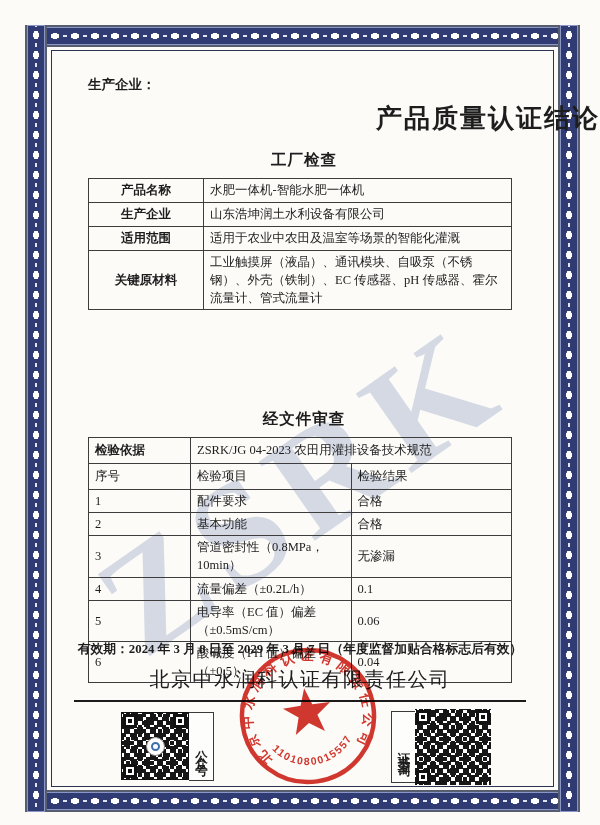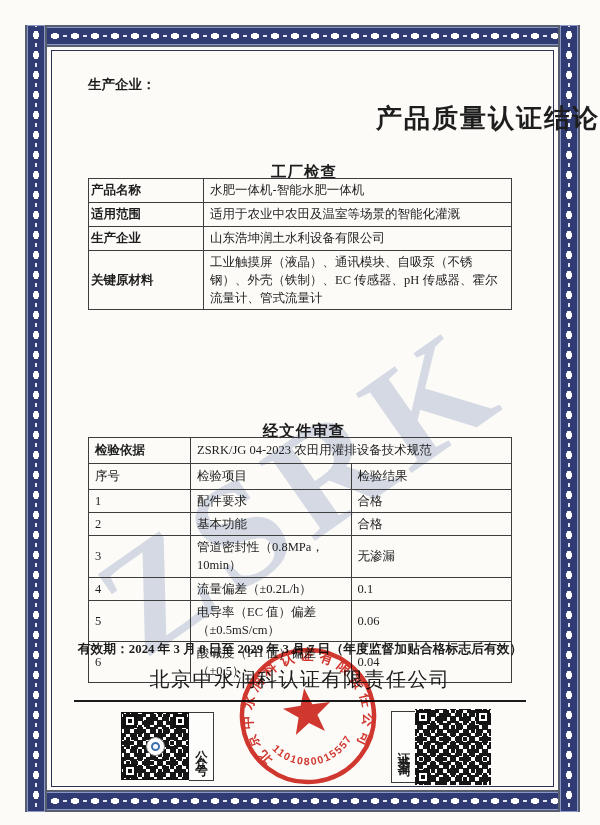--- a/index.html
+++ b/index.html
@@ -33,30 +33,30 @@
   .band-left{top:25px;bottom:13px;left:25px;}
   .band-right{top:25px;bottom:13px;right:20px;}
   .frame-inner{position:absolute;top:50px;left:51px;right:46px;bottom:38px;
     border:1.5px solid #2b3352;z-index:1;}
   
   .attachment{position:absolute;left:88px;top:76px;font-size:13.5px;font-weight:bold;z-index:3;}
   .title{position:absolute;left:0;right:0;top:101px;text-align:right;
     font-family:"Liberation Sans","DejaVu Sans",sans-serif;
     font-size:26px;font-weight:bold;letter-spacing:2px;z-index:3;}
   .sec-title{position:absolute;left:8px;right:0;text-align:center;font-size:15.5px;
-    font-weight:600;letter-spacing:1px;z-index:3;margin-top:12px;}
+    font-weight:600;letter-spacing:1px;z-index:3;}
   .sec-factory{top:150px;}
   .sec-sampling{top:409px;}
   
   table{border-collapse:collapse;table-layout:fixed;position:absolute;left:88px;
     width:424px;z-index:3;background:transparent;}
   td{border:1px solid #3d3d3d;font-size:12.5px;line-height:1.45;padding:2px 6px;
     vertical-align:middle;}
   .t-factory{top:178px;}
-  .t-factory td.lbl{width:110px;text-align:left;font-weight:600;padding:2px 2px;}
+  .t-factory td.lbl{width:110px;text-align:center;font-weight:600;padding:2px 2px;}
   .t-factory tr.r-s{height:24px;}
   .t-factory tr.r-m{height:47px;}
   .t-factory tr.r-m2{height:43px;}
   .t-sampling{top:437px;}
   .t-sampling td{}
   .t-sampling .c1{width:89px;}
   .t-sampling .c2{width:230px;}
   .t-sampling .c3{width:105px;}
   .t-sampling tr{height:23px;}
   .t-sampling tr.hdr{height:26px;}
@@ -117,26 +117,26 @@
   <div class="title">产品质量认证结论</div>
   <div class="sec-title sec-factory">工厂检查</div>
 
   <table class="t-factory">
     <tbody>
         <tr class="r-s">
       <td class="lbl">产品名称</td>
       <td>水肥一体机-智能水肥一体机</td>
     </tr>
     <tr class="r-s">
+      <td class="lbl">生产企业</td>
+      <td>山东浩坤润土水利设备有限公司</td>
+    </tr>
+    <tr class="r-s">
       <td class="lbl">适用范围</td>
       <td>适用于农业中农田及温室等场景的智能化灌溉</td>
-    </tr>
-    <tr class="r-s">
-      <td class="lbl">生产企业</td>
-      <td>山东浩坤润土水利设备有限公司</td>
     </tr>
     <tr class="r-m">
       <td class="lbl">关键原材料</td>
       <td>工业触摸屏（液晶）、通讯模块、自吸泵（不锈钢）、外壳（铁制）、EC 传感器、pH 传感器、霍尔流量计、管式流量计</td>
     </tr>
   </tbody>
     </table>
 
   <div class="sec-title sec-sampling">经文件审查</div>
 

